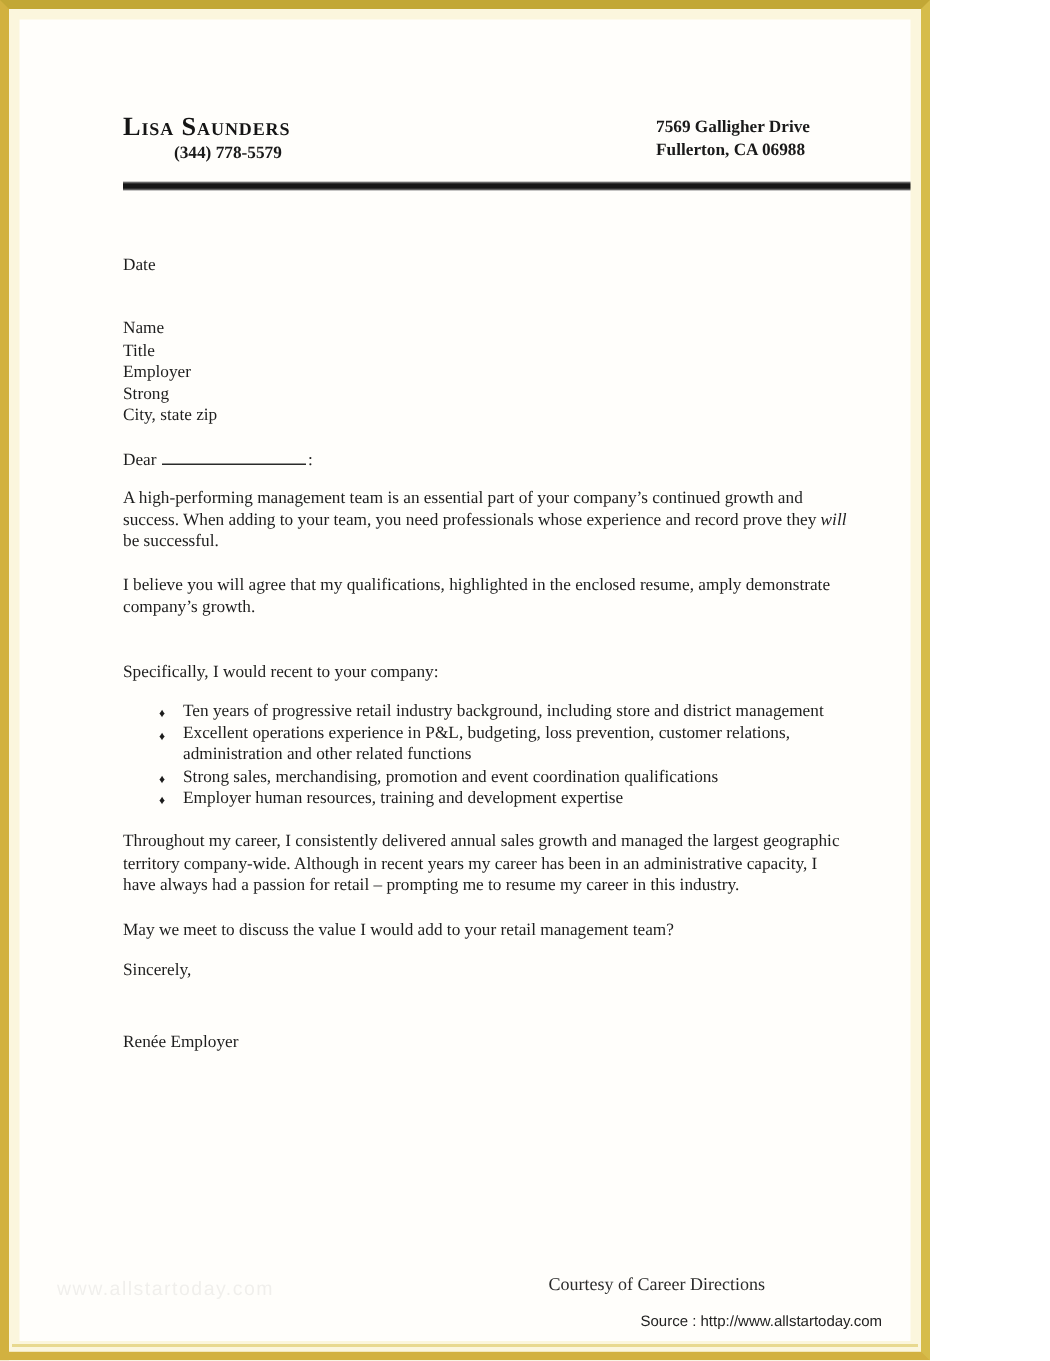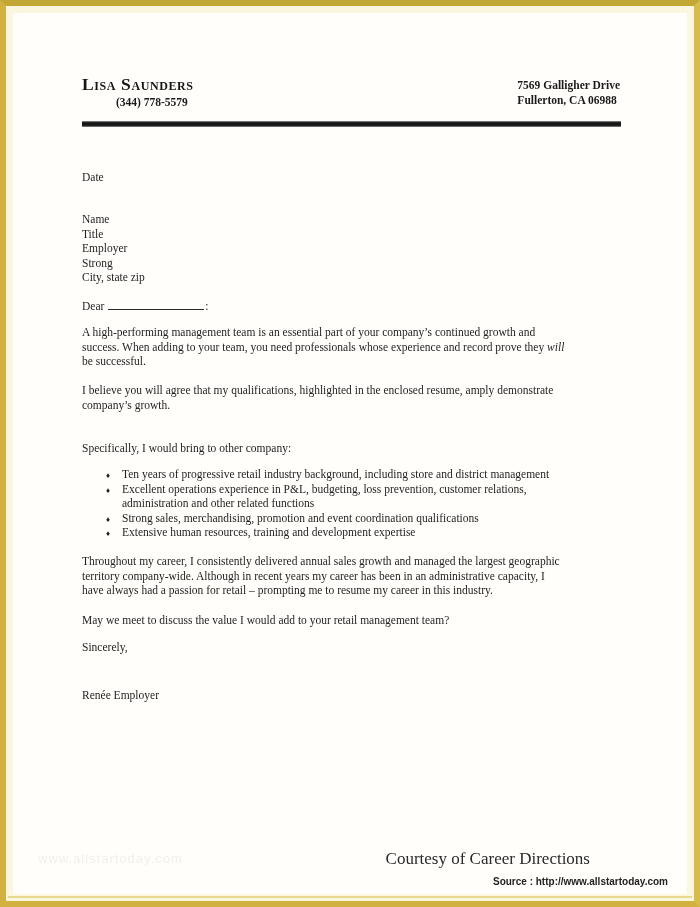--- a/index.html
+++ b/index.html
@@ -1,18 +1,18 @@
 <!DOCTYPE html>
 <html><head>
 <meta charset="utf-8">
 <style>
   html, body { margin: 0; padding: 0; background: #ffffff; }
   .screen {
     position: relative;
-    width: 700px; height: 907px;
+    width: 620px; height: 907px;
     background: #fffefb;
     overflow: hidden;
     font-family: "Liberation Serif", "DejaVu Serif", serif;
     color: #1e1e1e;
   }
   
   .frame-gold {
     position: absolute; inset: 0; pointer-events: none; z-index: 5;
     border: 6px solid #d2b140;
     border-top-color: #c2a735;
@@ -68,26 +68,26 @@
   }
   .italic { font-style: italic; }
   .bullet-item { position: relative; padding-left: 40px; }
   .bullet-glyph {
     position: absolute; left: 24px; top: 2px;
     font-size: 8px; color: #1c1c1c;
   }
   
   .courtesy-credit {
     position: absolute; right: 110px; top: 849px;
-    font-size: 17px; color: #2a2a2a; margin-left: 28px;
+    font-size: 12px; color: #2a2a2a; margin-left: 28px;
   }
   .source-credit {
     position: absolute; right: 32px; top: 876px;
     font-family: "Liberation Sans", sans-serif;
-    font-size: 10px; font-weight: bold; color: #222222;
+    font-size: 10px; font-weight: normal; color: #222222;
   }
   .watermark {
     position: absolute; left: 38px; top: 851px;
     font-size: 13px; letter-spacing: 1px;
     color: rgba(110, 110, 110, 0.10);
     font-family: "Liberation Sans", sans-serif;
   }
 </style>
 </head>
 <body>
@@ -124,39 +124,39 @@
     <div class="line">A high-performing management team is an essential part of your company’s continued growth and</div>
     <div class="line"><span>success. When adding to your team, you need professionals whose experience and record prove they </span><span class="italic">will</span></div>
     <div class="line">be successful.</div>
   </div>
 
   <div class="abs body-text para-2">
     <div class="line">I believe you will agree that my qualifications, highlighted in the enclosed resume, amply demonstrate</div>
     <div class="line">company’s growth.</div>
   </div>
 
-  <div class="abs body-text specifically">Specifically, I would bring to other company:</div>
+  <div class="abs body-text specifically">Specifically, I would recent to your company:</div>
 
   <div class="abs body-text bullet-list">
     <div class="bullet-item">
       <span class="bullet-glyph">♦</span>
       <div class="line">Ten years of progressive retail industry background, including store and district management</div>
     </div>
     <div class="bullet-item">
       <span class="bullet-glyph">♦</span>
       <div class="line">Excellent operations experience in P&amp;L, budgeting, loss prevention, customer relations,</div>
       <div class="line">administration and other related functions</div>
     </div>
     <div class="bullet-item">
       <span class="bullet-glyph">♦</span>
       <div class="line">Strong sales, merchandising, promotion and event coordination qualifications</div>
     </div>
     <div class="bullet-item">
       <span class="bullet-glyph">♦</span>
-      <div class="line">Extensive human resources, training and development expertise</div>
+      <div class="line">Employer human resources, training and development expertise</div>
     </div>
   </div>
 
   <div class="abs body-text para-3">
     <div class="line">Throughout my career, I consistently delivered annual sales growth and managed the largest geographic</div>
     <div class="line">territory company-wide. Although in recent years my career has been in an administrative capacity, I</div>
     <div class="line">have always had a passion for retail – prompting me to resume my career in this industry.</div>
   </div>
 
   <div class="abs body-text question-line">May we meet to discuss the value I would add to your retail management team?</div>

